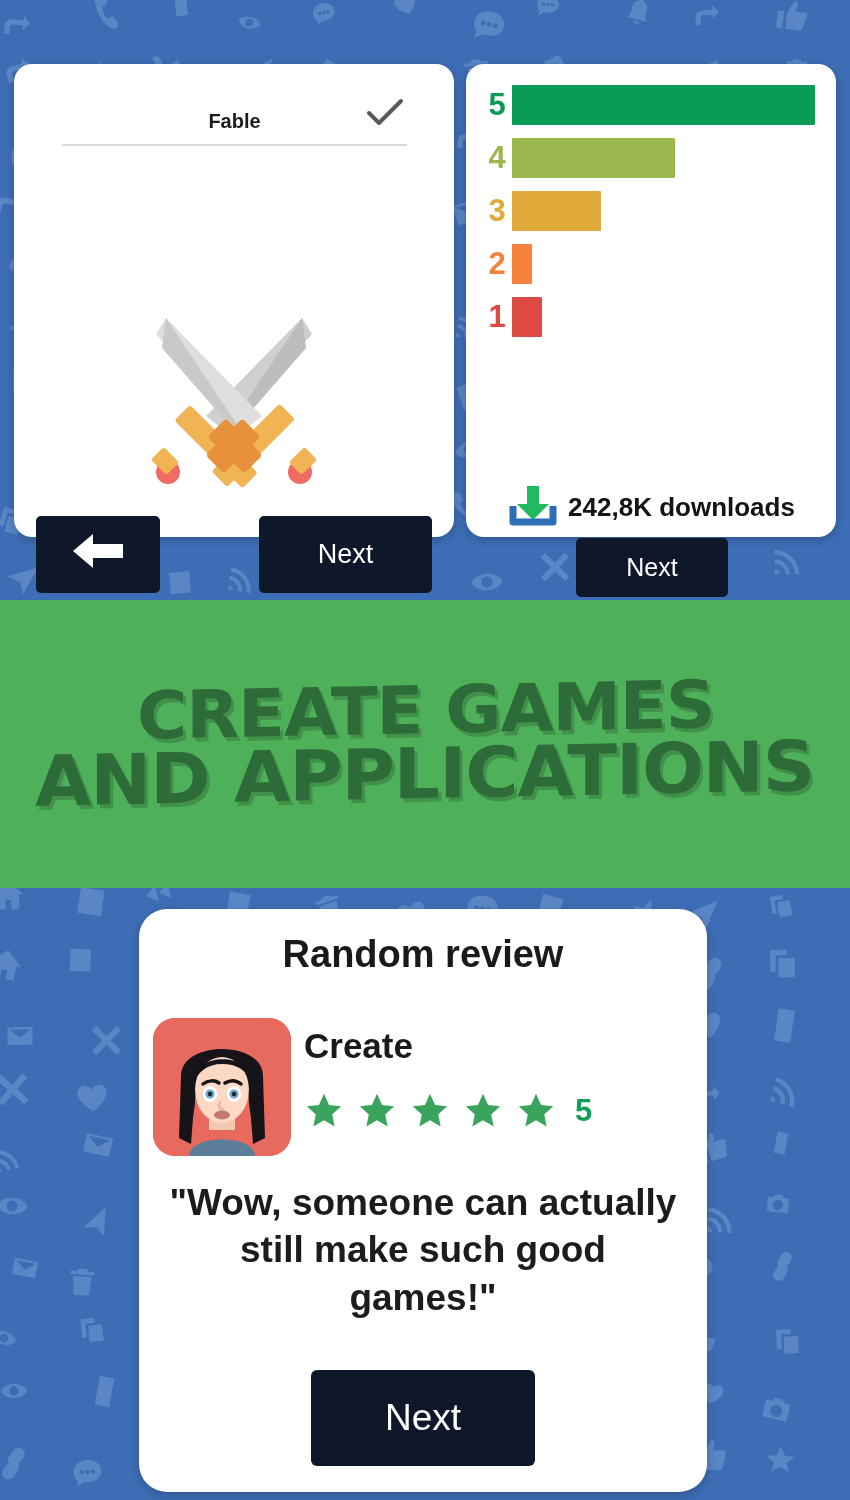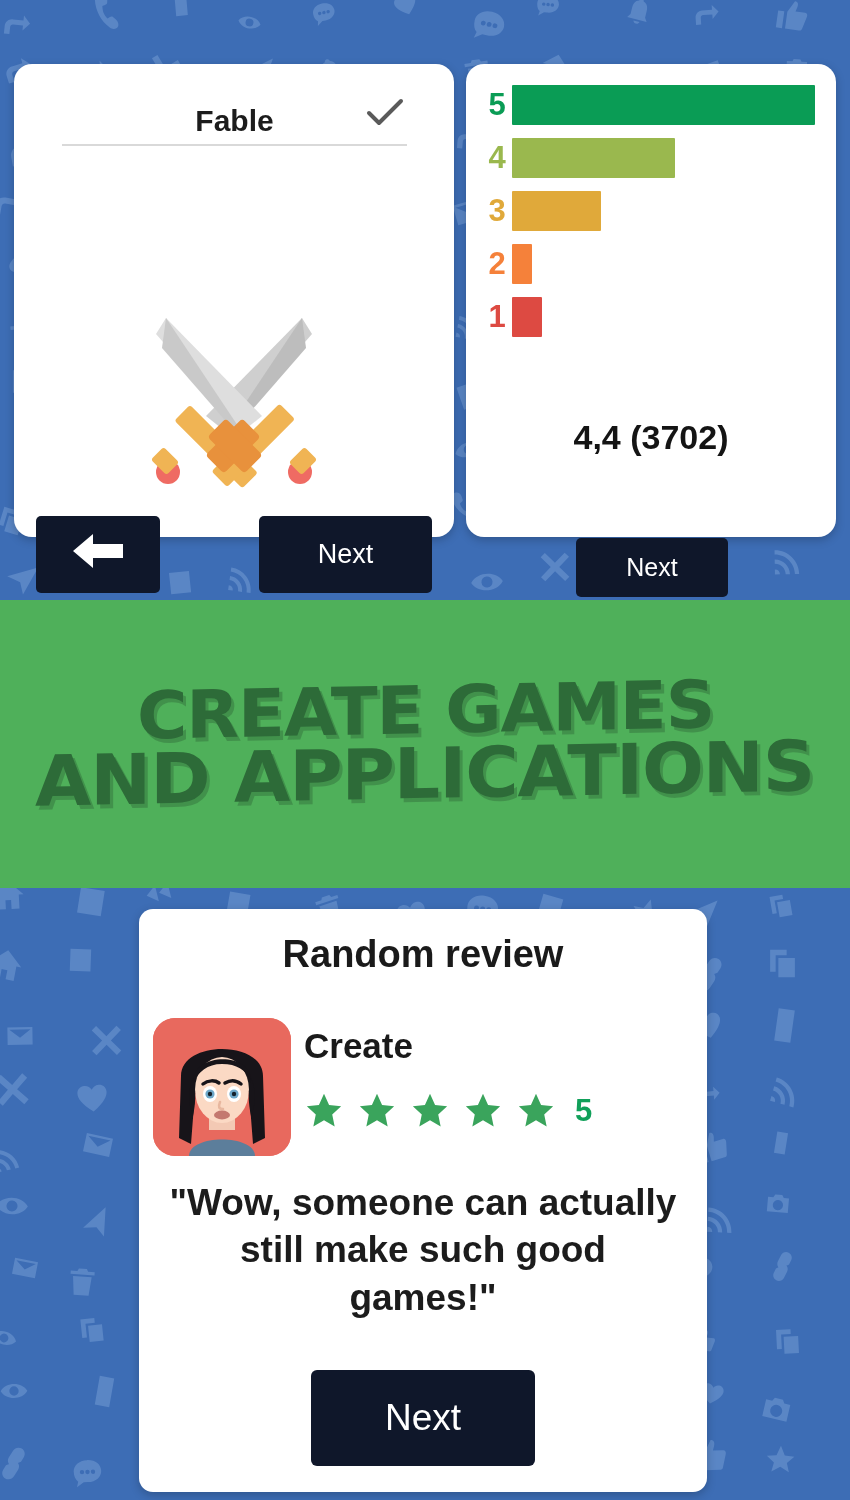--- a/index.html
+++ b/index.html
@@ -46,21 +46,21 @@
   }
 
   
   #card-left { left:14px; top:64px; width:440px; height:473px; }
   .field {
     position:absolute; left:48px; width:345px;
     border-bottom:2px solid #d9d9d9;
     display:flex; align-items:center; justify-content:center;
     height:60px;
   }
-  .field-text { font-size:30px; font-weight:bold; color:#1c1c1c;margin-top:12px; }
+  .field-text { font-size:20px; font-weight:bold; color:#1c1c1c;margin-top:12px; }
   .field-icon { position:absolute; right:2px; top:50%; transform:translateY(-50%); }
   .swords { position:absolute; left:0; right:0; top:236px; text-align:center; }
 
   .btn {
     background:#0f172a; border:none; border-radius:5px;
     color:#ffffff; font-size:27px; font-weight:normal;
     font-family:"Liberation Sans", sans-serif;
     display:flex; align-items:center; justify-content:center;
     cursor:pointer;
   }
@@ -82,21 +82,21 @@
     font-size:34px; font-weight:bold; color:#141414;
   }
   .dl-line {
     position:absolute; left:0; right:0; top:418px;
     display:flex; align-items:center; justify-content:center; gap:9px;
   }
   .dl-text { font-size:26px; font-weight:bold; color:#141414; }
   #next-btn-right { position:absolute; left:110px; top:474px; width:152px; height:59px; font-size:25px; }
 
   
-  #card-review { left:139px; top:909px; width:568px; height:583px; border-radius:14px; }
+  #card-review { left:139px; top:909px; width:568px; height:583px; border-radius:28px; }
   .review-title {
     position:absolute; left:0; right:0; top:24px; text-align:center;
     font-size:38px; font-weight:bold; color:#1a1a1a;
   }
   .avatar {
     position:absolute; left:14px; top:109px; width:138px; height:138px;
     border-radius:22px; background:#e8695e; overflow:hidden;
   }
   .reviewer-name {
     position:absolute; left:165px; top:117px;
@@ -865,22 +865,30 @@
         <div class="hist-row">
           <div class="hist-label" style="color: rgb(245, 129, 58);">2</div>
           <div class="hist-bar" style="background: rgb(245, 129, 58); width: 20px;"></div>
         </div>
         <div class="hist-row">
           <div class="hist-label" style="color: rgb(221, 74, 66);">1</div>
           <div class="hist-bar" style="background: rgb(221, 74, 66); width: 30px;"></div>
         </div>
       </div>
 
-    <div class="rating-line">4,4 (3702)</div>
-
+
+    <div class="dl-line">
+      <span>
+        <svg width="52" height="46" viewBox="0 0 52 46">
+          <path d="M20 4 L32 4 L32 22 L42 22 L26 38 L10 22 L20 22 Z" fill="#22ba5e"></path>
+          <path d="M6 24 L6 40 L46 40 L46 24" stroke="#2f6eb5" stroke-width="7" fill="none" stroke-linejoin="round"></path>
+        </svg>
+      </span>
+      <span class="dl-text">242,8K downloads</span>
+    </div>
 
     <button class="btn" id="next-btn-right">Next</button>
   </div>
 
   <div class="card" id="card-review">
 
     <div class="review-title">Random review</div>
 
     <div class="avatar">
       <svg width="138" height="138" viewBox="0 0 138 138">

